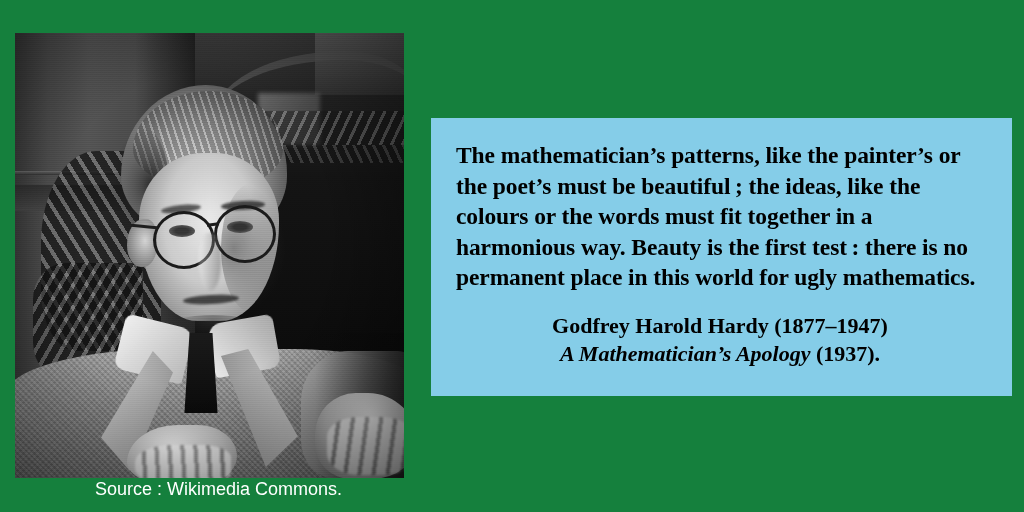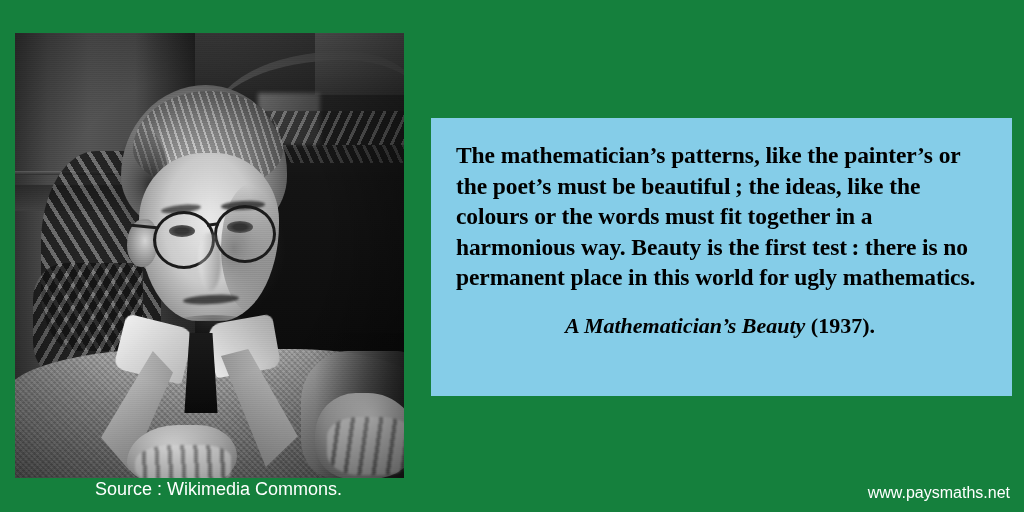--- a/index.html
+++ b/index.html
@@ -436,21 +436,21 @@
     <div class="layer hand-r-fingers"></div>
 
     <div class="layer photo-grain"></div>
     <div class="layer photo-vignette"></div>
   </div>
 
   <div id="quote-panel">
     <div id="quote-text">The mathematician’s patterns, like the painter’s or the poet’s must be beautiful ; the ideas, like the colours or the words must fit together in a harmonious way. Beauty is the first test : there is no permanent place in this world for ugly mathematics.</div>
 
     <div id="attribution">
-      <span id="attrib-work"><span class="title">A Mathematician’s Beauty</span><span class="year"> (1937).</span></span>
+      <span id="attrib-author">Godfrey Harold Hardy (1877–1947)</span>
+      <span id="attrib-work"><span class="title">A Mathematician’s Apology</span><span class="year"> (1937).</span></span>
     </div>
   </div>
 
   <div id="source-caption">Source : Wikimedia Commons.</div>
 
-  <div id="site-url">www.paysmaths.net</div>
 
 </div>
 
 </body></html>

